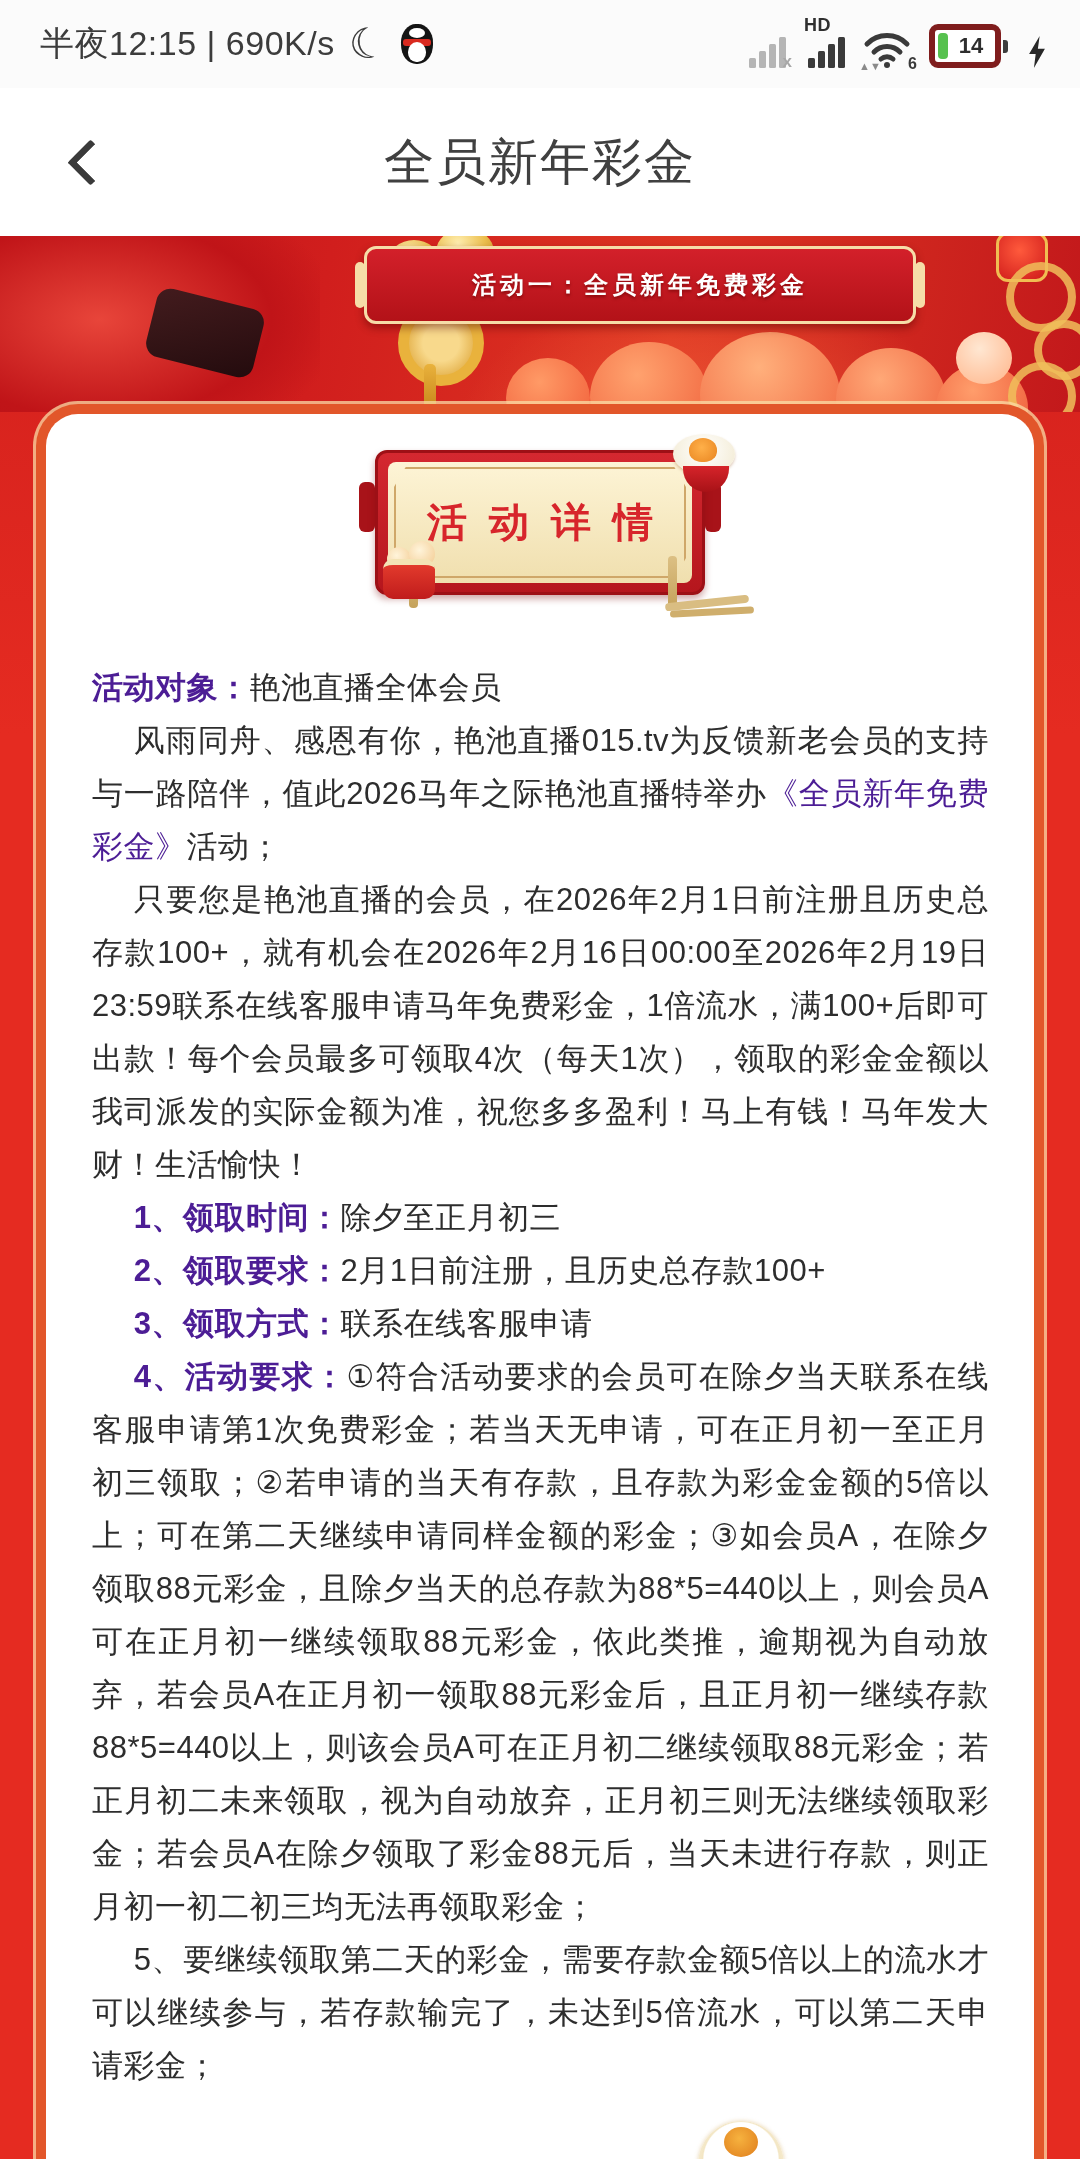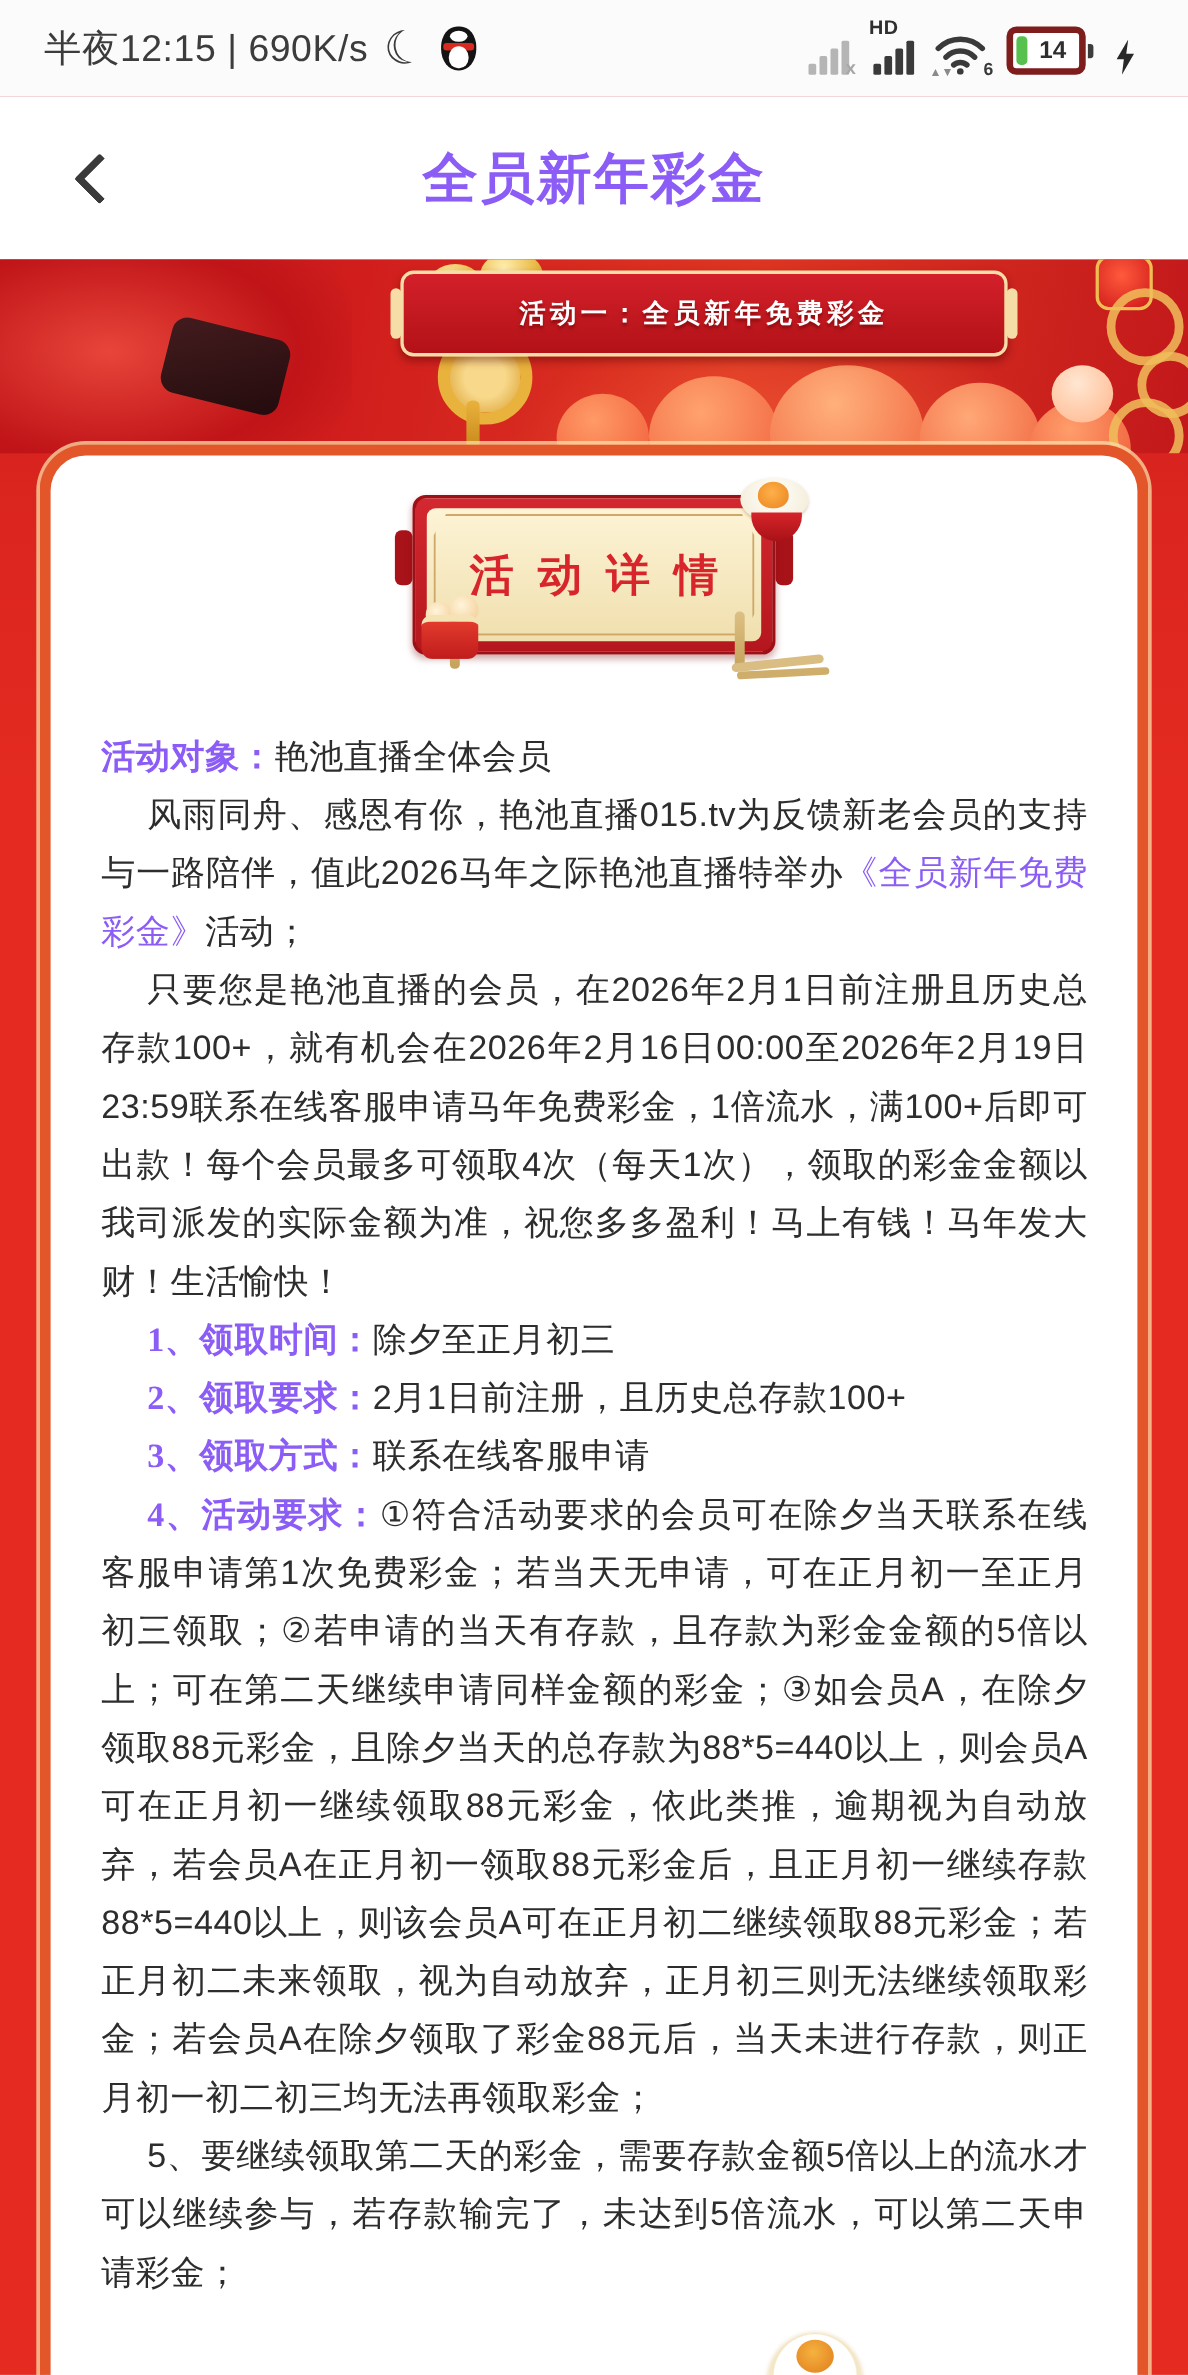--- a/index.html
+++ b/index.html
@@ -4,21 +4,21 @@
 <style>
   html,body{margin:0;padding:0;}
   body{
     width:1080px;height:2159px;position:relative;overflow:hidden;
     background:linear-gradient(180deg,#b6151a 0%,#d8231e 18%,#e52b21 34%,#e52b21 100%);
     font-family:"Liberation Sans","DejaVu Sans",sans-serif;
     -webkit-font-smoothing:antialiased;
   }
   
   .statusbar{position:absolute;top:0;left:0;width:1080px;height:88px;background:#fbfbfb;
-    display:flex;align-items:center;justify-content:space-between;padding:0 46px 0 40px;box-sizing:border-box;}
+    display:flex;align-items:center;justify-content:space-between;padding:0 32px 0 40px;box-sizing:border-box;}
   .sb-left{display:flex;align-items:center;gap:14px;color:#3c3c3c;font-size:34px;font-weight:500;letter-spacing:.5px;}
   .moon{font-size:42px;line-height:1;transform:rotate(-12deg);color:#3c3c3c;}
   .penguin{position:relative;width:32px;height:40px;background:#141414;border-radius:46% 46% 48% 48%;}
   .penguin .belly{position:absolute;left:7px;bottom:2px;width:18px;height:20px;background:#fff;border-radius:50% 50% 46% 46%;}
   .penguin .face{position:absolute;left:8px;top:4px;width:16px;height:10px;background:#fff;border-radius:50%;}
   .penguin .scarf{position:absolute;left:2px;top:15px;width:28px;height:7px;background:#d92a20;border-radius:3px;}
   .sb-right{display:flex;align-items:flex-end;gap:16px;height:48px;}
   .bars{display:flex;align-items:flex-end;gap:3px;}
   .bars i{display:block;width:7px;border-radius:1.5px;background:#3a3a3a;}
   .bars.grey i{background:#b5b5b5;}
@@ -38,21 +38,21 @@
     font-size:22px;font-weight:600;color:#2e2e2e;}
   .bat-cap{width:5px;height:13px;background:#3d3d3d;border-radius:0 3px 3px 0;margin-left:2px;}
   .bolt{width:22px;height:32px;background:#282828;margin-left:2px;
     clip-path:polygon(62% 0,14% 56%,44% 56%,36% 100%,86% 40%,54% 40%);}
   
   .navbar{position:absolute;top:88px;left:0;width:1080px;height:148px;background:#ffffff;}
   .back{position:absolute;left:56px;top:50%;width:64px;height:64px;margin-top:-32px;cursor:pointer;}
   .back i{position:absolute;left:18px;top:16px;width:26px;height:26px;border-left:7px solid #3a3a3a;border-bottom:7px solid #3a3a3a;
     border-radius:3px;transform:rotate(45deg);}
   .nav-title{position:absolute;left:0;right:0;top:0;bottom:0;display:flex;align-items:center;justify-content:center;
-    font-size:50px;font-weight:700;color:#8b5cf6;letter-spacing:2px;}
+    font-size:50px;font-weight:400;color:#404040;letter-spacing:2px;}
   
   .banner{position:absolute;top:236px;left:0;width:1080px;height:176px;overflow:hidden;
     background:linear-gradient(100deg,#b81217 0%,#d11e1d 30%,#dd3522 62%,#c2181b 100%);}
   .b-glow{position:absolute;left:430px;top:30px;width:560px;height:200px;
     background:radial-gradient(ellipse at 50% 90%,rgba(255,120,70,.55),rgba(255,120,70,0) 65%);}
   .b-fig{position:absolute;left:-60px;top:-20px;width:380px;height:230px;
     background:radial-gradient(ellipse at 42% 45%,#e8453a 0%,#c01418 55%,rgba(160,12,16,0) 78%);}
   .b-sash{position:absolute;left:150px;top:62px;width:110px;height:70px;background:linear-gradient(160deg,#33191c,#120a0c);
     border-radius:14px;transform:rotate(14deg);opacity:.9;}
   .b-ingot{position:absolute;border-radius:50%;background:radial-gradient(circle at 38% 32%,#ffeeb0,#ecbf4e 55%,#c98f1d);}
@@ -111,21 +111,21 @@
   .p-cat{position:absolute;right:-12px;top:-12px;width:28px;height:24px;border-radius:50% 50% 45% 45%;
     background:radial-gradient(circle at 45% 40%,#ffb049,#e88420);}
   .p-bowl-red{position:absolute;right:-24px;top:16px;width:46px;height:26px;background:linear-gradient(#d6242a,#a81217);
     border-radius:0 0 24px 24px;}
   .p-sticks{position:absolute;right:-44px;bottom:-12px;width:84px;height:8px;background:#d9bd82;border-radius:4px;transform:rotate(-6deg);}
   .p-sticks:before{content:"";position:absolute;left:4px;top:10px;width:84px;height:7px;background:#cfae6c;border-radius:4px;transform:rotate(3deg);}
   
   .content{margin:66px 45px 0 46px;font-size:31px;line-height:53px;color:#2d2d2d;text-align:justify;letter-spacing:.5px;}
   .content p{margin:0;}
   .ind{text-indent:1.35em;}
-  .red{color:#8b5cf6;font-family:Liberation Serif, serif;}
+  .red{color:#4c1d95;}
   .bold{font-weight:700;}
   
   .mascot{position:absolute;left:652px;bottom:-48px;width:86px;height:86px;border-radius:50%;
     background:radial-gradient(circle at 50% 45%,#ffffff 58%,#f3e6c4 60%,#fff);box-shadow:0 0 4px rgba(200,150,60,.4);}
   .mascot .m-core{position:absolute;left:26px;top:6px;width:34px;height:30px;border-radius:50%;
     background:radial-gradient(circle at 45% 38%,#f6b23f,#df7d1c);}
 </style>
 </head>
 <body>
 

